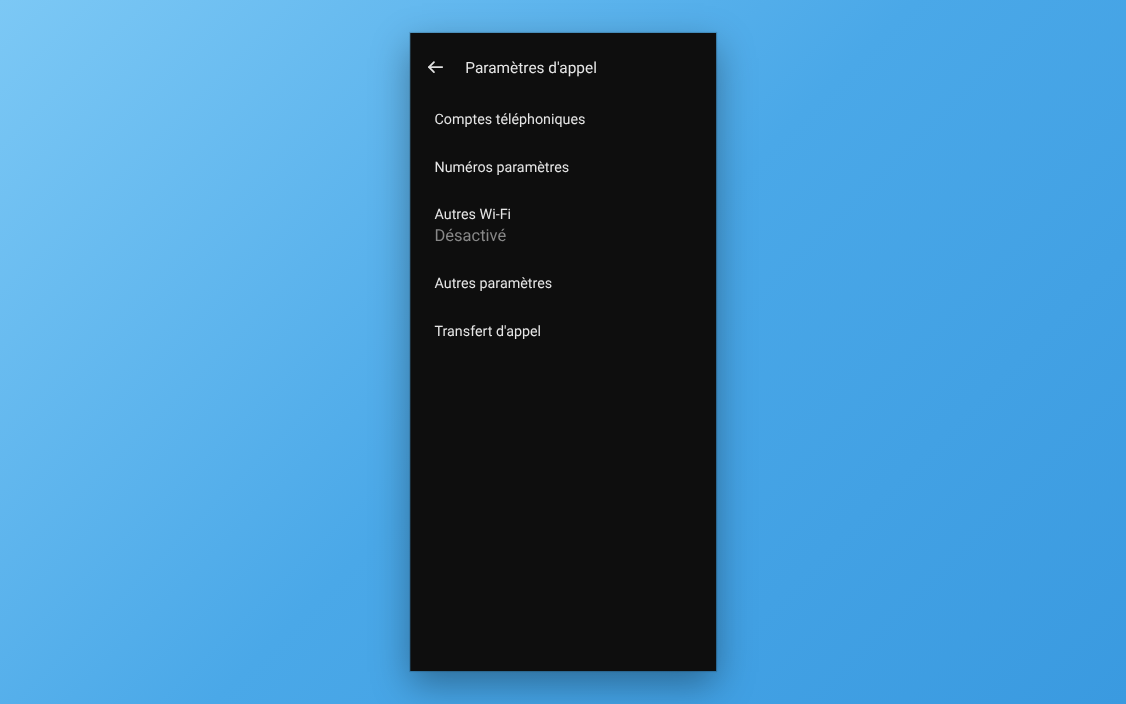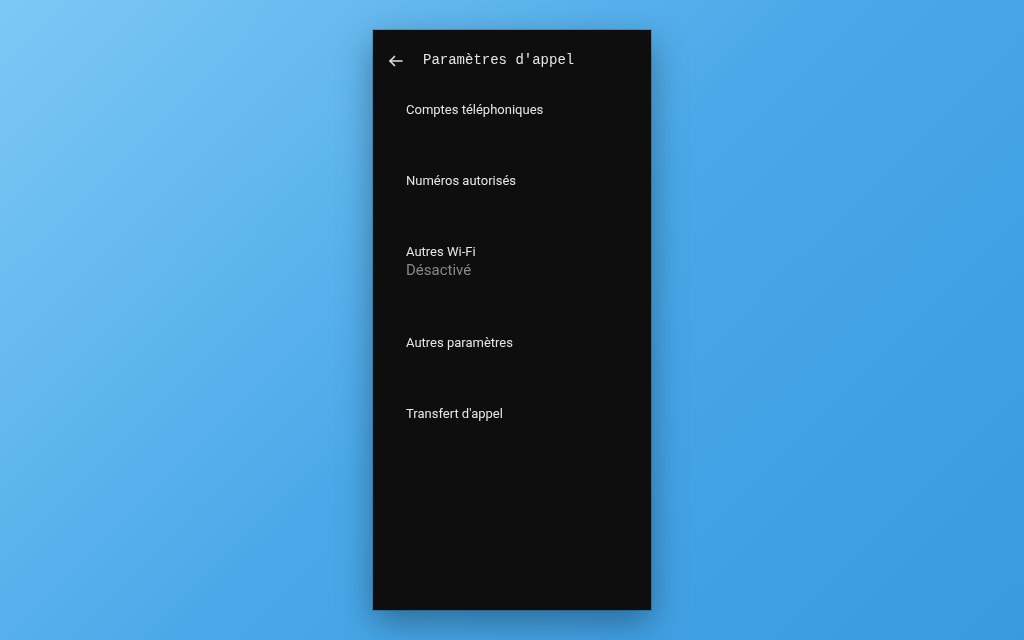--- a/index.html
+++ b/index.html
@@ -16,44 +16,42 @@
     .phone-frame {
       width: 278px;
       height: 580px;
       background: #0e0e0e;
       box-shadow: 0 0 0 1px rgba(0,0,0,0.15), 0 12px 32px rgba(0,0,0,0.35);
       display: flex;
       flex-direction: column;
     }
     .header {
       display: flex;
-      align-items: flex-start;
+      align-items: flex-end;
       padding: 22px 14px 14px 14px;
       gap: 18px;
-      font-family: Liberation Mono, monospace;
     }
     .back-arrow {
       width: 18px;
       height: 18px;
       display: flex;
       align-items: center;
       justify-content: center;
       cursor: pointer;
     }
     .back-arrow svg { stroke: #e0e0e0; }
     .page-title {
       font-size: 14px;
       font-weight: 400;
       color: #e6e6e6;
     }
     .list {
       display: flex;
       flex-direction: column;
-      padding: 4px 15px;
-      gap: 28px;
+      padding: 4px 4px;
     }
     .list-item {
       padding: 14px 18px;
       cursor: pointer;
     }
     .item-title {
       font-size: 13px;
       color: #e6e6e6;
       font-weight: 400;
     }
@@ -75,21 +73,21 @@
       </svg>
     </div>
     <div class="page-title">Paramètres d'appel</div>
   </div>
 
   <div class="list">
     <div class="list-item">
       <div class="item-title">Comptes téléphoniques</div>
     </div>
     <div class="list-item">
-      <div class="item-title">Numéros autorisés</div>
+      <div class="item-title">Numéros paramètres</div>
     </div>
     <div class="list-item">
       <div class="item-title">Autres Wi-Fi</div>
       <div class="item-subtitle">Désactivé</div>
     </div>
     <div class="list-item">
       <div class="item-title">Autres paramètres</div>
     </div>
     <div class="list-item">
       <div class="item-title">Transfert d'appel</div>

